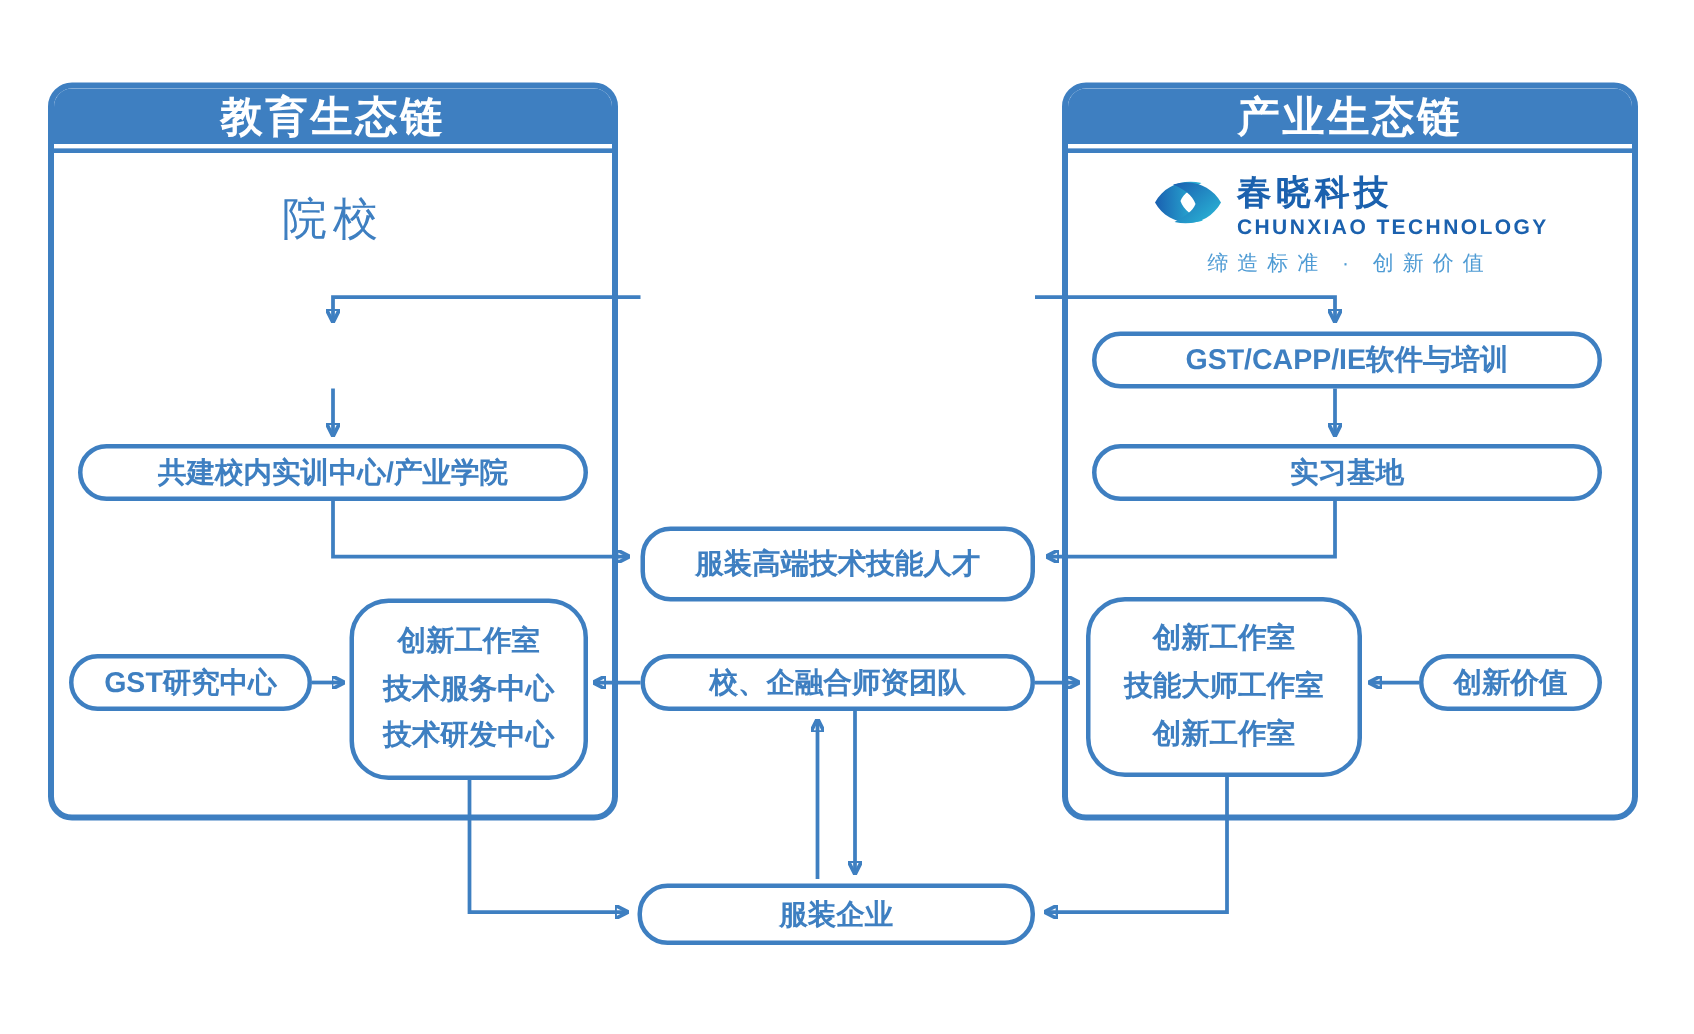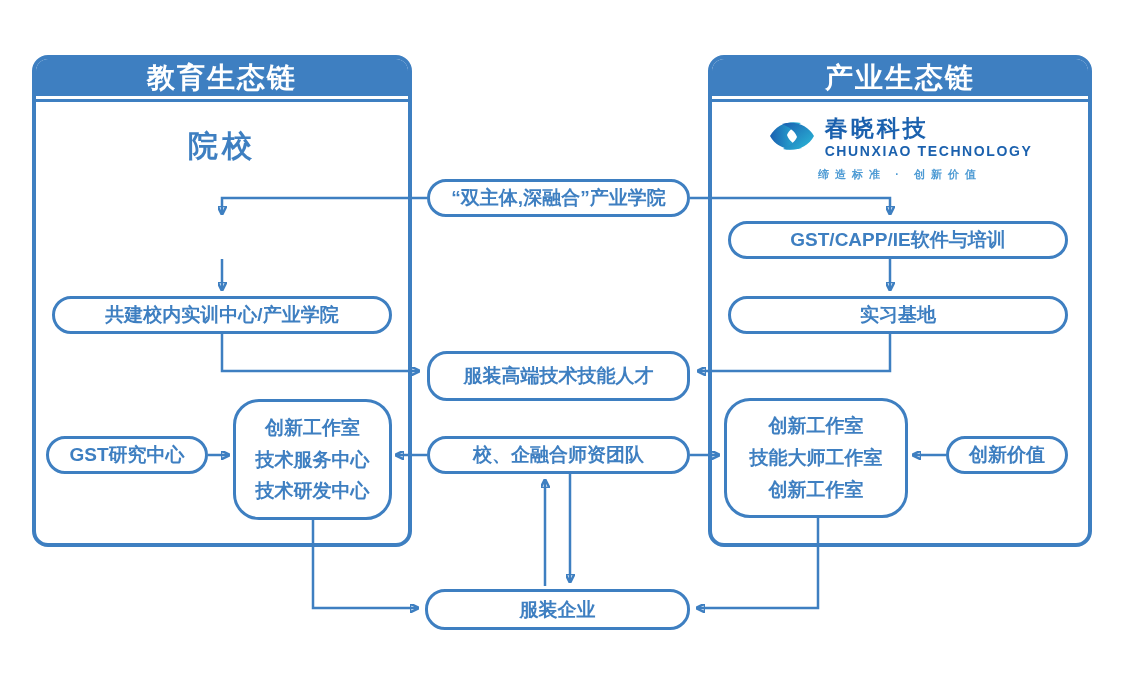--- a/index.html
+++ b/index.html
@@ -14,29 +14,29 @@
   .canvas{position:relative;width:1129px;height:689px;background:#fff;overflow:hidden;}
 
   
   .panel{position:absolute;border:4px solid var(--blue);border-radius:16px;background:#fff;z-index:1;overflow:hidden;}
   .panel-left{left:32px;top:55px;width:380px;height:492px;}
   .panel-right{left:708px;top:55px;width:384px;height:492px;}
   .panel-header{height:40px;background:var(--blue);color:#fff;font-size:28px;font-weight:bold;
     display:flex;align-items:center;justify-content:center;letter-spacing:2px;border-bottom:3px solid #fff;}
   .panel-divider{height:3px;background:var(--blue);}
 
-  .school-title{margin-top:24px;text-align:center;color:var(--blue);font-size:30px;font-weight:bold;letter-spacing:4px;}
+  .school-title{margin-top:24px;text-align:center;color:var(--blue);font-size:30px;font-weight:normal;letter-spacing:4px;}
 
   
   .logo-wrap{margin-top:14px;display:flex;flex-direction:column;align-items:center;}
   .logo-row{display:flex;align-items:center;gap:9px;}
   .logo-texts{display:flex;flex-direction:column;align-items:flex-start;}
   .logo-name{color:var(--logo-text);font-size:23px;font-weight:bold;letter-spacing:3px;line-height:1.1;}
   .logo-sub{color:var(--logo-text);font-size:14px;font-weight:bold;letter-spacing:1.6px;margin-top:2px;}
-  .logo-tagline{margin-top:8px;color:var(--tagline);font-size:11px;font-weight:bold;letter-spacing:6px;}
+  .logo-tagline{margin-top:8px;color:var(--tagline);font-size:14px;font-weight:normal;letter-spacing:6px;}
 
   
   svg.wires{position:absolute;left:0;top:0;z-index:2;pointer-events:none;}
   svg.wires path{fill:none;stroke:var(--blue);stroke-width:2.5;}
 
   
   .node{position:absolute;z-index:3;background:#fff;border:3px solid var(--blue);
     display:flex;align-items:center;justify-content:center;color:var(--blue);
     font-weight:bold;font-size:19px;white-space:nowrap;}
   .pill{border-radius:20px;}
@@ -114,21 +114,20 @@
     <path d="M946 455 H914" marker-end="url(#arr)"></path>
     <path d="M545 586 V481" marker-end="url(#arr)"></path>
     <path d="M570 474 V581" marker-end="url(#arr)"></path>
     <path d="M313 520 V608 H417" marker-end="url(#arr)"></path>
     <path d="M818 518 V608 H698" marker-end="url(#arr)"></path>
   </svg>
 
   <div class="node pill b-train">共建校内实训中心/产业学院</div>
   <div class="node pill b-soft">GST/CAPP/IE软件与培训</div>
   <div class="node pill b-intern">实习基地</div>
-  <div class="node pill b-college">“双主体,深融合”产业学院</div>
   <div class="node pill b-talent">服装高端技术技能人才</div>
   <div class="node pill b-team">校、企融合师资团队</div>
   <div class="node pill b-gst">GST研究中心</div>
 
   <div class="node multibox b-lcenter">
     <span>创新工作室</span>
     <span>技术服务中心</span>
     <span>技术研发中心</span>
   </div>
 

